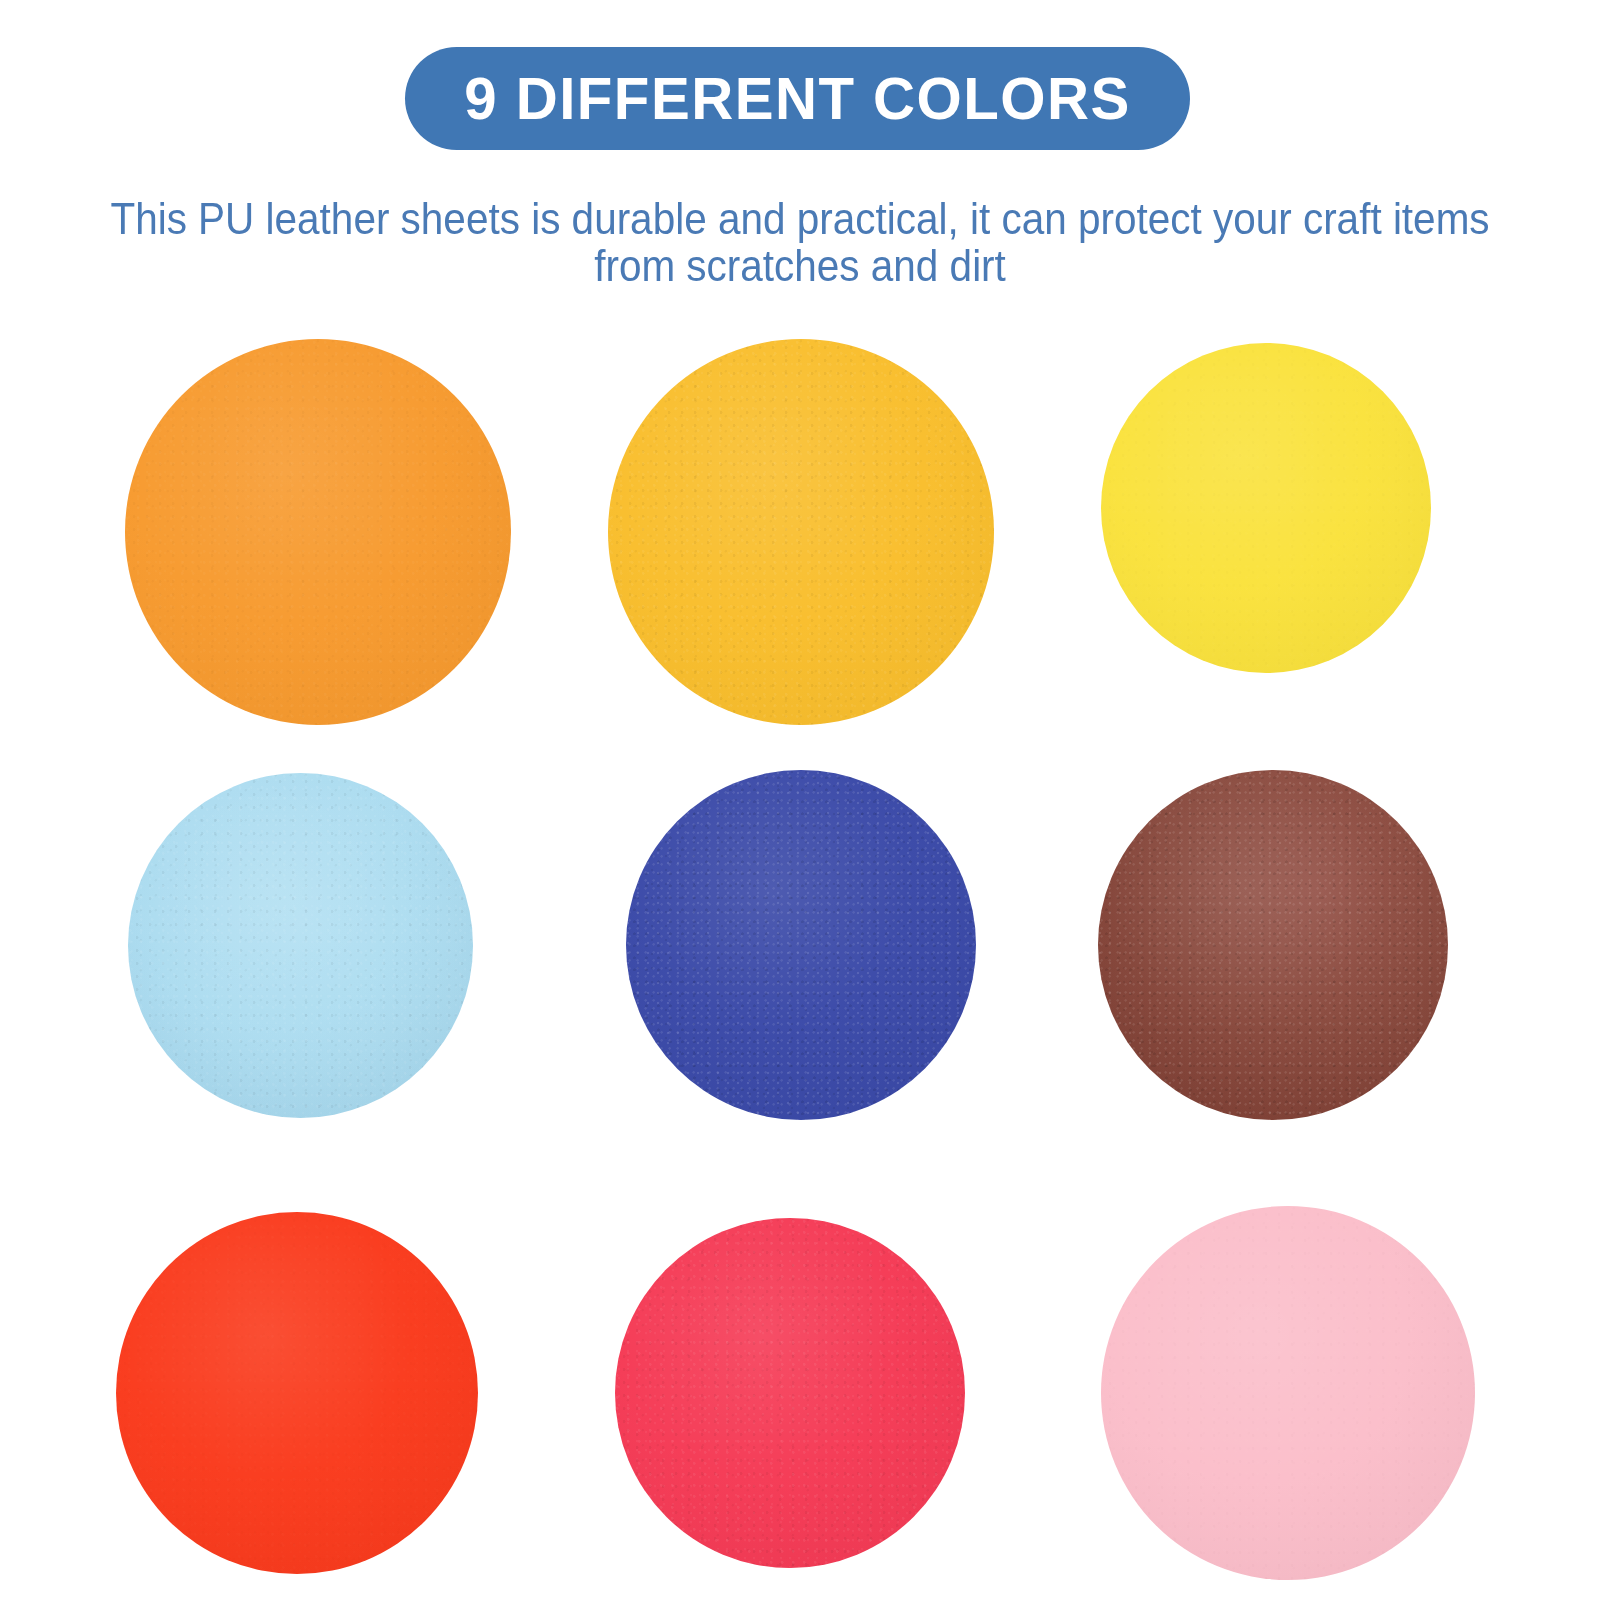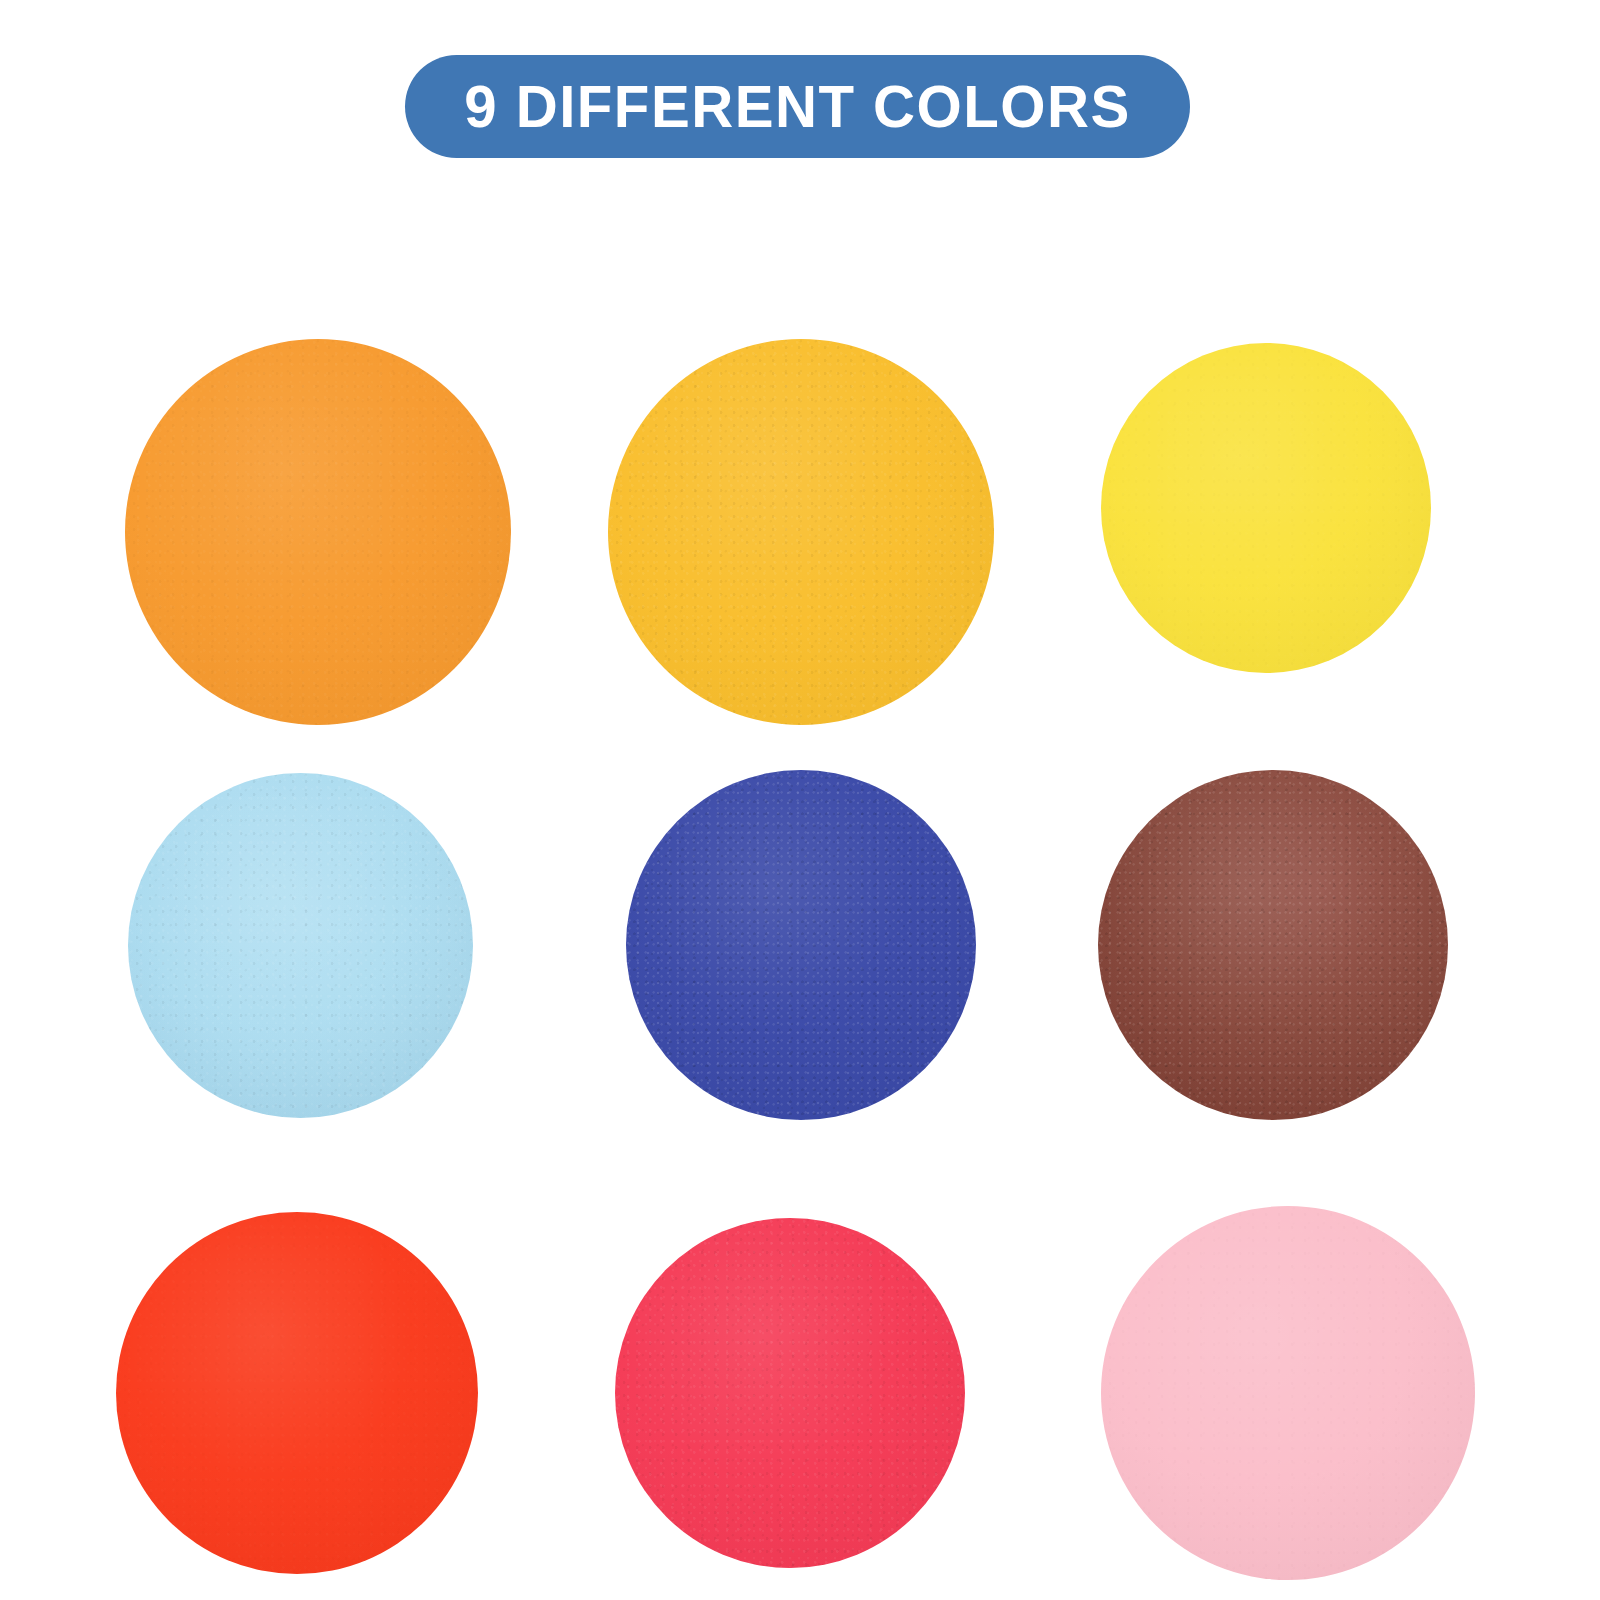--- a/index.html
+++ b/index.html
@@ -19,21 +19,21 @@
   #page {
     position: absolute;
     inset: 0;
     background: #ffffff;
   }
 
   
   .banner {
     position: absolute;
     left: 405px;
-    top: 55px;
+    top: 47px;
     width: 785px;
     height: 103px;
     border-radius: 52px;
     background: #4077B4;
     display: flex;
     align-items: center;
     justify-content: center;
   }
   .banner-text {
     color: #ffffff;
@@ -112,20 +112,24 @@
 </style>
 </head>
 <body>
 
 <div id="page">
 
   <div class="banner">
     <span class="banner-text">9 DIFFERENT COLORS</span>
   </div>
 
+  <div class="subtitle">
+    <span class="line line-1">This PU leather sheets is durable and practical, it can protect your craft items</span>
+    <span class="line line-2">from scratches and dirt</span>
+  </div>
 
   <div class="grid" id="swatch-grid">
       <div class="swatch grain-soft" style="width: 386px; height: 386px; left: 125px; top: 339px; background: rgb(247, 154, 46);"></div>
       <div class="swatch " style="width: 386px; height: 386px; left: 608px; top: 339px; background: rgb(249, 190, 44);"></div>
       <div class="swatch grain-none" style="width: 330px; height: 330px; left: 1101px; top: 343px; background: rgb(250, 226, 60);"></div>
       <div class="swatch " style="width: 345px; height: 345px; left: 127.5px; top: 772.5px; background: radial-gradient(circle at 50% 42%, rgb(179, 224, 242) 0%, rgb(172, 220, 240) 55%, rgb(162, 213, 236) 100%);"></div>
       <div class="swatch grain-strong" style="width: 350px; height: 350px; left: 626px; top: 770px; background: rgb(58, 73, 168);"></div>
       <div class="swatch grain-strong" style="width: 350px; height: 350px; left: 1098px; top: 770px; background: radial-gradient(circle at 62% 34%, rgb(150, 84, 74) 0%, rgb(138, 74, 62) 42%, rgb(122, 59, 48) 100%);"></div>
       <div class="swatch grain-none" style="width: 362px; height: 362px; left: 116px; top: 1212px; background: rgb(250, 58, 28);"></div>
       <div class="swatch " style="width: 350px; height: 350px; left: 615px; top: 1218px; background: rgb(245, 58, 85);"></div>

